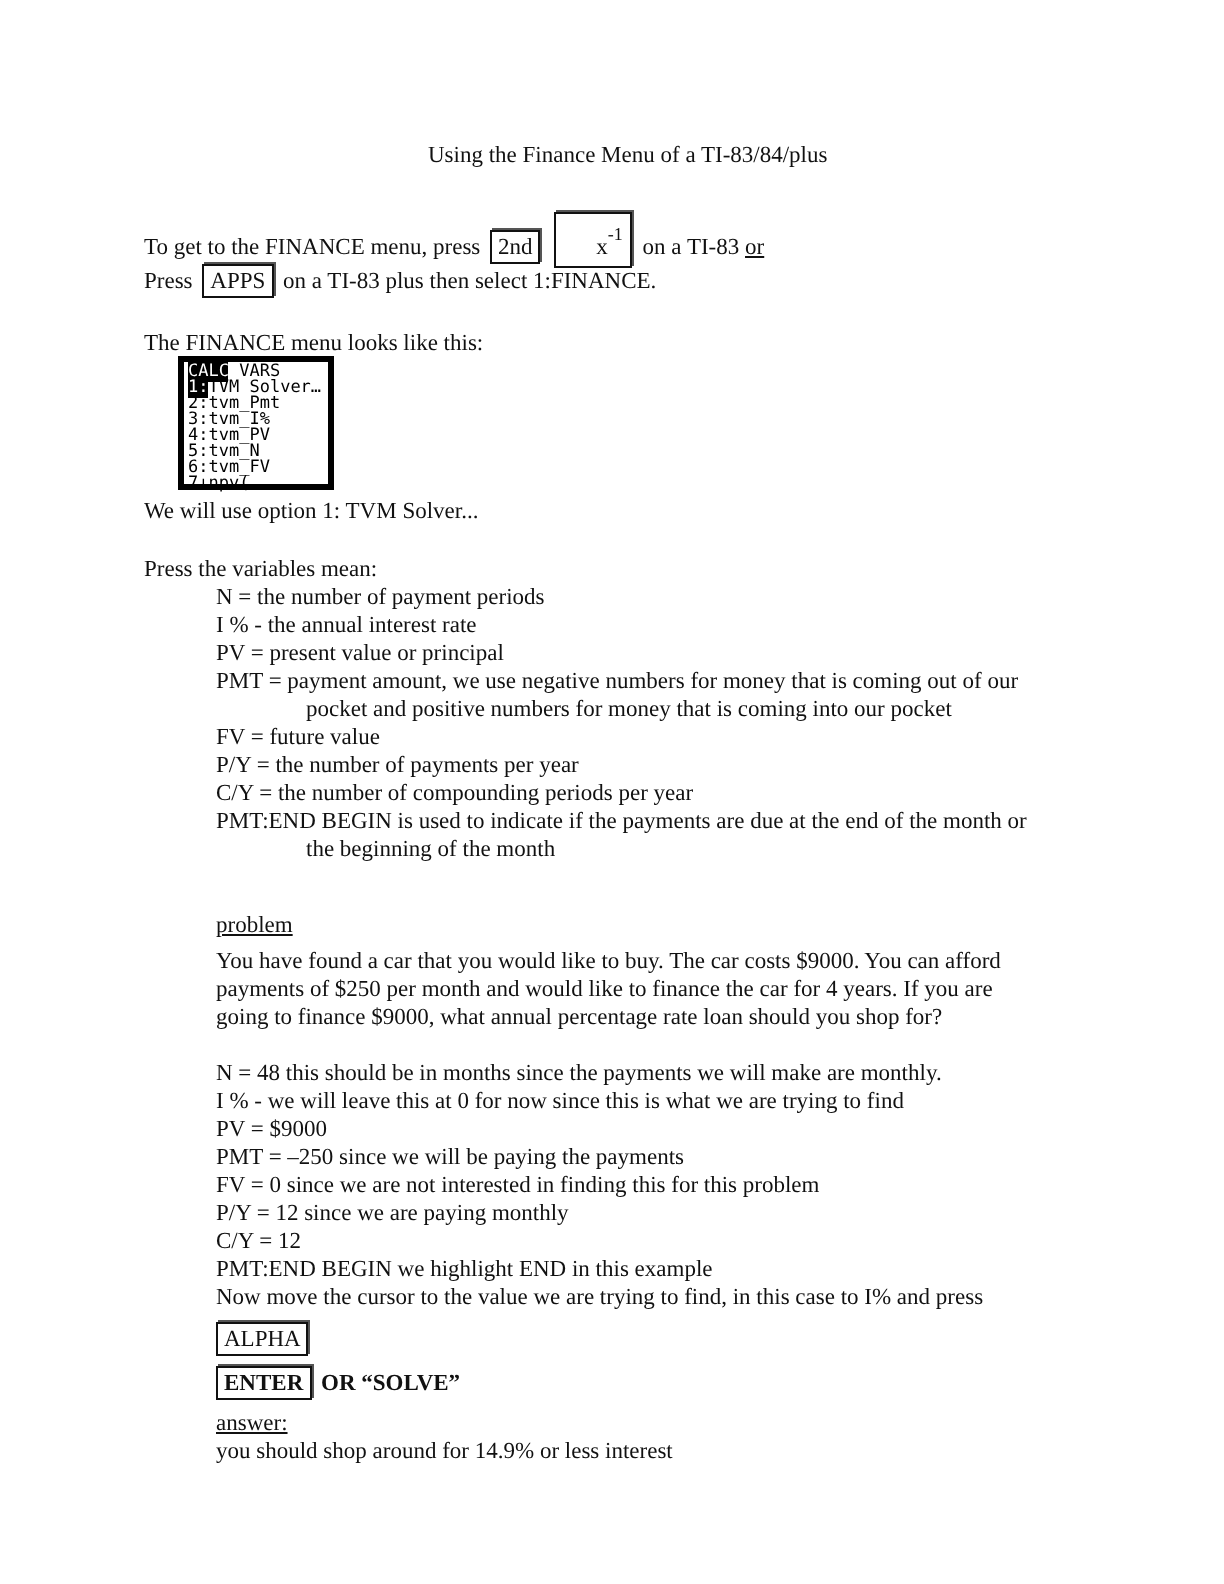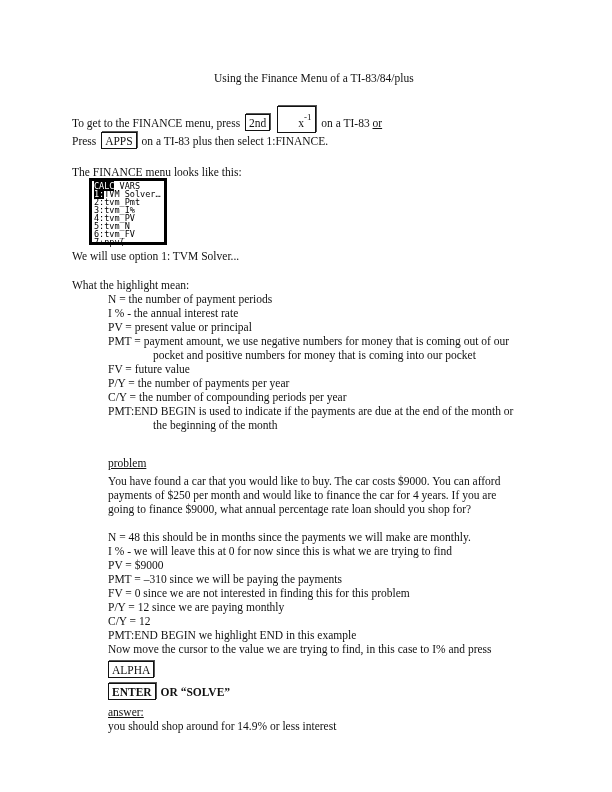--- a/index.html
+++ b/index.html
@@ -52,41 +52,41 @@
   <div class="row"><span>2:</span><span>tvm_Pmt</span></div>
   <div class="row"><span>3:</span><span>tvm_I%</span></div>
   <div class="row"><span>4:</span><span>tvm_PV</span></div>
   <div class="row"><span>5:</span><span>tvm_N</span></div>
   <div class="row"><span>6:</span><span>tvm_FV</span></div>
   <div class="row"><span>7↓</span><span>npv(</span></div>
 </div>
 
 <div class="line" style="left:72px; top:249px;">We will use option 1: TVM Solver...</div>
 
-<div class="line" style="left:72px; top:278px;">What the highlight mean:</div>
+<div class="line" style="left:72px; top:278px;">Press the variables mean:</div>
 <div class="line" style="left:108px; top:292px;">N = the number of payment periods</div>
 <div class="line" style="left:108px; top:306px;">I % - the annual interest rate</div>
 <div class="line" style="left:108px; top:320px;">PV = present value or principal</div>
 <div class="line" style="left:108px; top:334px;">PMT = payment amount, we use negative numbers for money that is coming out of our</div>
 <div class="line" style="left:153px; top:348px;">pocket and positive numbers for money that is coming into our pocket</div>
 <div class="line" style="left:108px; top:362px;">FV = future value</div>
 <div class="line" style="left:108px; top:376px;">P/Y = the number of payments per year</div>
 <div class="line" style="left:108px; top:390px;">C/Y = the number of compounding periods per year</div>
 <div class="line" style="left:108px; top:404px;">PMT:END  BEGIN is used to indicate if the payments are due at the end of the month or</div>
 <div class="line" style="left:153px; top:418px;">the beginning of the month</div>
 
 <div class="line u" style="left:108px; top:456px;">problem</div>
 <div class="line" style="left:108px; top:474px;">You have found a car that you would like to buy.  The car costs $9000.  You can afford</div>
 <div class="line" style="left:108px; top:488px;">payments of $250 per month and would like to finance the car for 4 years.  If you are</div>
 <div class="line" style="left:108px; top:502px;">going to finance $9000, what annual percentage rate loan should you shop for?</div>
 
 <div class="line" style="left:108px; top:530px;">N = 48 this should be in months since the payments we will make are monthly.</div>
 <div class="line" style="left:108px; top:544px;">I % - we will leave this at 0 for now since this is what we are trying to find</div>
 <div class="line" style="left:108px; top:558px;">PV =  $9000</div>
-<div class="line" style="left:108px; top:572px;">PMT = –310 since we will be paying the payments</div>
+<div class="line" style="left:108px; top:572px;">PMT = –250 since we will be paying the payments</div>
 <div class="line" style="left:108px; top:586px;">FV = 0 since we are not interested in finding this for this problem</div>
 <div class="line" style="left:108px; top:600px;">P/Y = 12 since we are paying monthly</div>
 <div class="line" style="left:108px; top:614px;">C/Y = 12</div>
 <div class="line" style="left:108px; top:628px;">PMT:END  BEGIN   we highlight END in this example</div>
 <div class="line" style="left:108px; top:642px;">Now move the cursor to the value we are trying to find, in this case to I% and press</div>
 
 <div class="line" style="left:106px; top:661px;">
   <span class="key">ALPHA</span>
 </div>
 <div class="line" style="left:106px; top:683px;font-weight:bold;">

